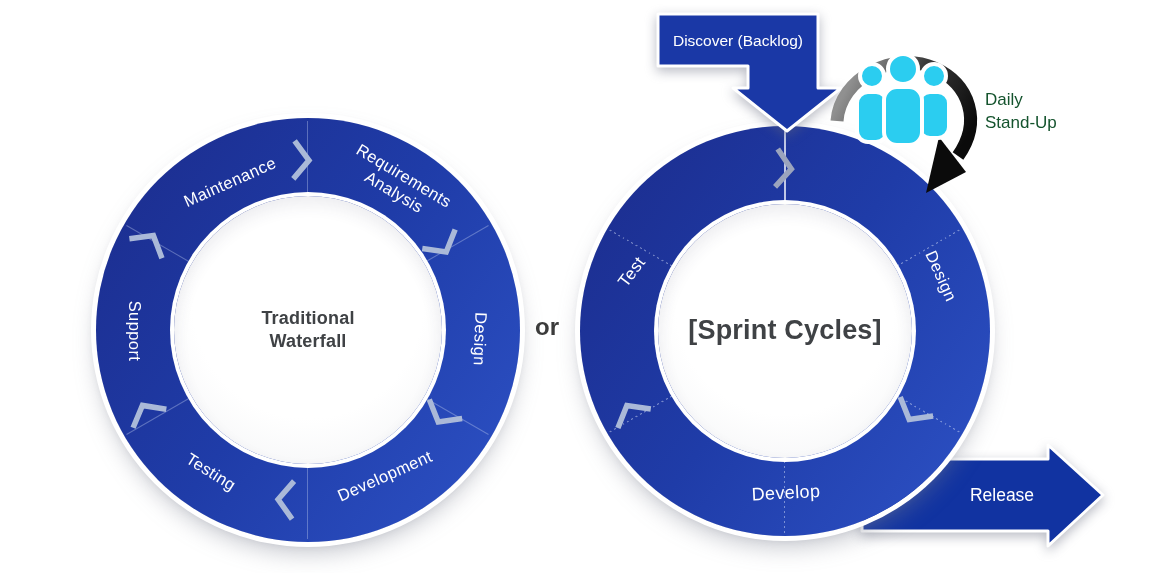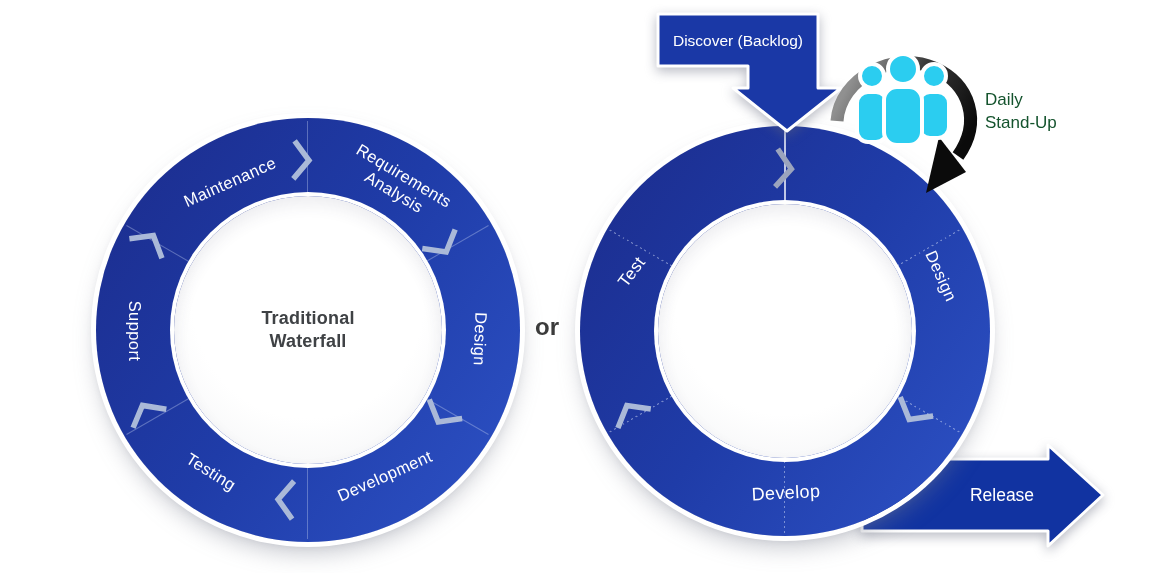--- a/index.html
+++ b/index.html
@@ -172,20 +172,21 @@
         </svg>
     </div>
 
     <div class="hole"></div>
 
     <div class="ring-label" style="font-size:17px; transform:translate(-50%,-50%) translate(-153px,-59px) rotate(-53deg)">Test</div>
     <div class="ring-label" style="transform:translate(-50%,-50%) translate(156px,-55px) rotate(66deg)">Design</div>
     <div class="ring-label" style="font-size:18px; transform:translate(-50%,-50%) translate(1px,162px) rotate(-3deg)">Develop</div>
 
     <div class="cycle-title">
+      <div>[Sprint Cycles]</div>
     </div>
   </div>
 
   <svg class="layer layer-front" width="1152" height="573" viewBox="0 0 1152 573">
     <defs>
       <linearGradient id="arcg" gradientUnits="userSpaceOnUse" x1="838" y1="105" x2="952" y2="165">
         <stop offset="0" stop-color="#909090"></stop>
         <stop offset="0.45" stop-color="#3a3a3a"></stop>
         <stop offset="1" stop-color="#0b0b0b"></stop>
       </linearGradient>

